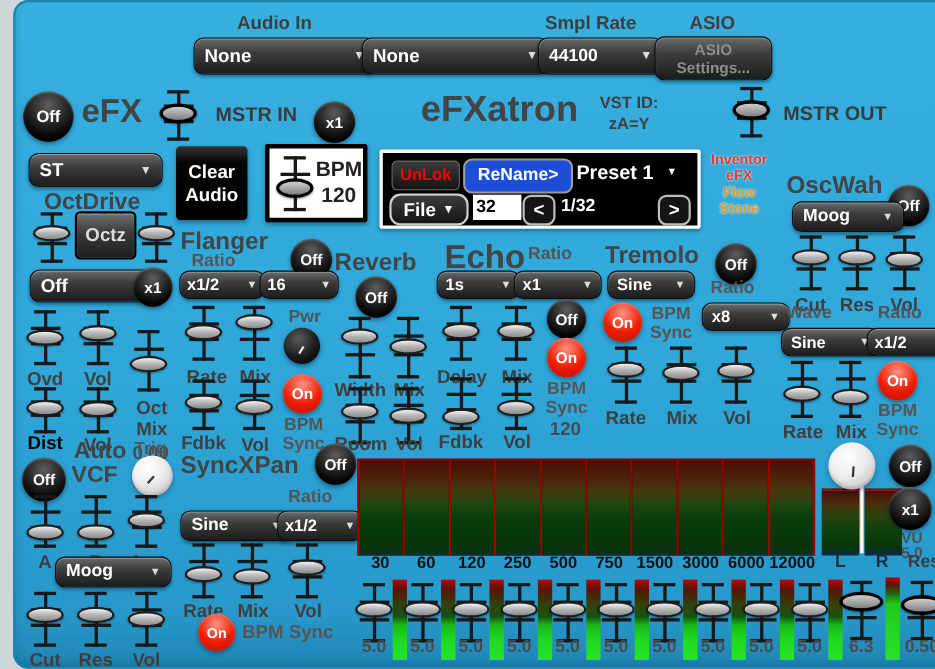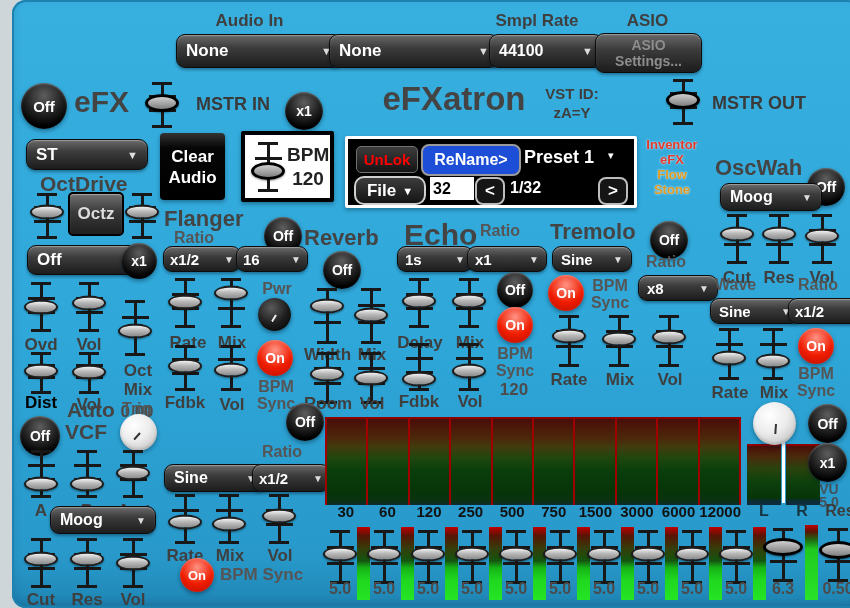--- a/index.html
+++ b/index.html
@@ -368,20 +368,21 @@
   <div class="fader" style="left:58px;top:538px;width:34px;height:50px;">
       <div class="handle" style="top:42%;"></div>
     </div>
   <div class="fader" style="left:104px;top:538px;width:34px;height:50px;">
       <div class="handle" style="top:50%;"></div>
     </div>
   <div class="lbl" style="left:12px;top:590px;width:34px;text-align:center;font-size:17px;">Cut</div>
   <div class="lbl" style="left:58px;top:590px;width:34px;text-align:center;font-size:17px;">Res</div>
   <div class="lbl" style="left:104px;top:590px;width:34px;text-align:center;font-size:17px;">Vol</div>
 
+  <div class="title" style="left:152px;top:410px;font-size:22px;">SyncXPan</div>
   <div class="cbtn" style="left:274px;top:403px;width:38px;height:38px;font-size:14px;">Off</div>
   <div class="lbl" style="left:250px;top:443px;font-size:16px;color:#555;">Ratio</div>
   <div class="dd" style="left:152px;top:464px;width:82px;height:26px;font-size:16px;">
     <span>Sine</span>
     <span class="cap" style="font-size:10px;">▼</span>
   </div>
   <div class="dd" style="left:240px;top:464px;width:64px;height:26px;font-size:15px;padding:0 6px;">
     <span>x1/2</span>
     <span class="cap" style="font-size:10px;">▼</span>
   </div>

